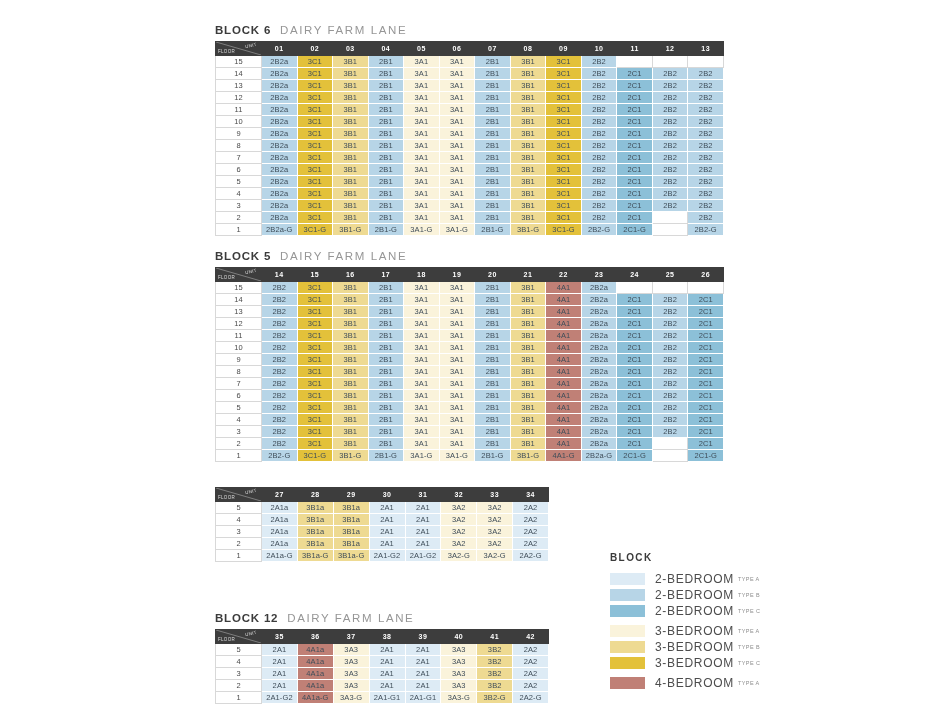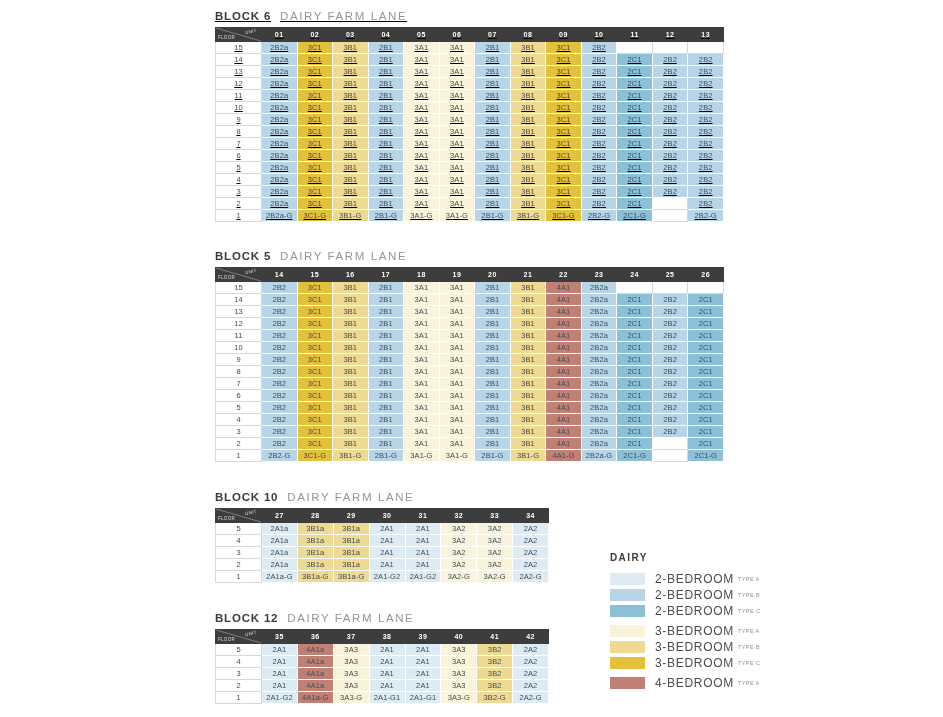--- a/index.html
+++ b/index.html
@@ -1,19 +1,19 @@
 <!DOCTYPE html>
 <html><head>
 <meta charset="utf-8">
 <style>
   html,body{margin:0;padding:0;background:#fff;}
   .page{position:relative;width:943px;height:717px;background:#ffffff;overflow:hidden;
         font-family:"Liberation Sans",sans-serif;}
   .block{position:absolute;left:215px;}
-  #block-0{top:6px;text-decoration:underline;} #block-1{top:246px;} #block-2{top:487px;} #block-3{top:608px;}
+  #block-0{top:20px;} #block-1{top:246px;} #block-2{top:487px;} #block-3{top:608px;}
 
   .block-title{height:14px;margin-bottom:7px;white-space:nowrap;}
   .block-name{font-size:11.5px;font-weight:bold;color:#3b3b3b;letter-spacing:0.8px;}
   .block-street{font-size:11.5px;color:#969696;letter-spacing:1.6px;margin-left:9px;}
 
   table.unit-table{border-collapse:collapse;table-layout:fixed;}
   .big table.unit-table{width:509px;}
   .small table.unit-table{width:334px;}
   col.floor-col{width:46px;}
   table.unit-table th,table.unit-table td{padding:0;text-align:center;vertical-align:middle;}
@@ -613,21 +613,20 @@
             <td class="cell" style="background: rgb(192, 128, 118);">4A1-G</td>
             <td class="cell" style="background: rgb(183, 213, 231);">2B2a-G</td>
             <td class="cell" style="background: rgb(140, 192, 216);">2C1-G</td>
             <td class="cell empty"></td>
             <td class="cell" style="background: rgb(140, 192, 216);">2C1-G</td>
           </tr>
         </tbody>
       </table>
     </section>
   <section class="block small" id="block-2">
-      <div class="block-title"><span class="block-name">BLOCK 10</span><span class="block-street">DAIRY FARM LANE</span></div>
       <table class="unit-table">
         <colgroup>
           <col class="floor-col">
           <col>
           <col>
           <col>
           <col>
           <col>
           <col>
           <col>
@@ -798,21 +797,21 @@
             <td class="cell" style="background: rgb(221, 235, 245);">2A1-G1</td>
             <td class="cell" style="background: rgb(250, 243, 219);">3A3-G</td>
             <td class="cell" style="background: rgb(238, 218, 146);">3B2-G</td>
             <td class="cell" style="background: rgb(221, 235, 245);">2A2-G</td>
           </tr>
         </tbody>
       </table>
     </section>
 
   <aside class="legend">
-    <div class="legend-title">DAIRY</div>
+    <div class="legend-title">BLOCK</div>
     <div class="legend-items" id="legend-items">
         <div class="legend-item">
           <span class="swatch" style="background: rgb(221, 235, 245);"></span>
           <span class="legend-label">2-BEDROOM</span>
           <span class="legend-type">TYPE A</span>
         </div>
         <div class="legend-item">
           <span class="swatch" style="background: rgb(183, 213, 231);"></span>
           <span class="legend-label">2-BEDROOM</span>
           <span class="legend-type">TYPE B</span>

